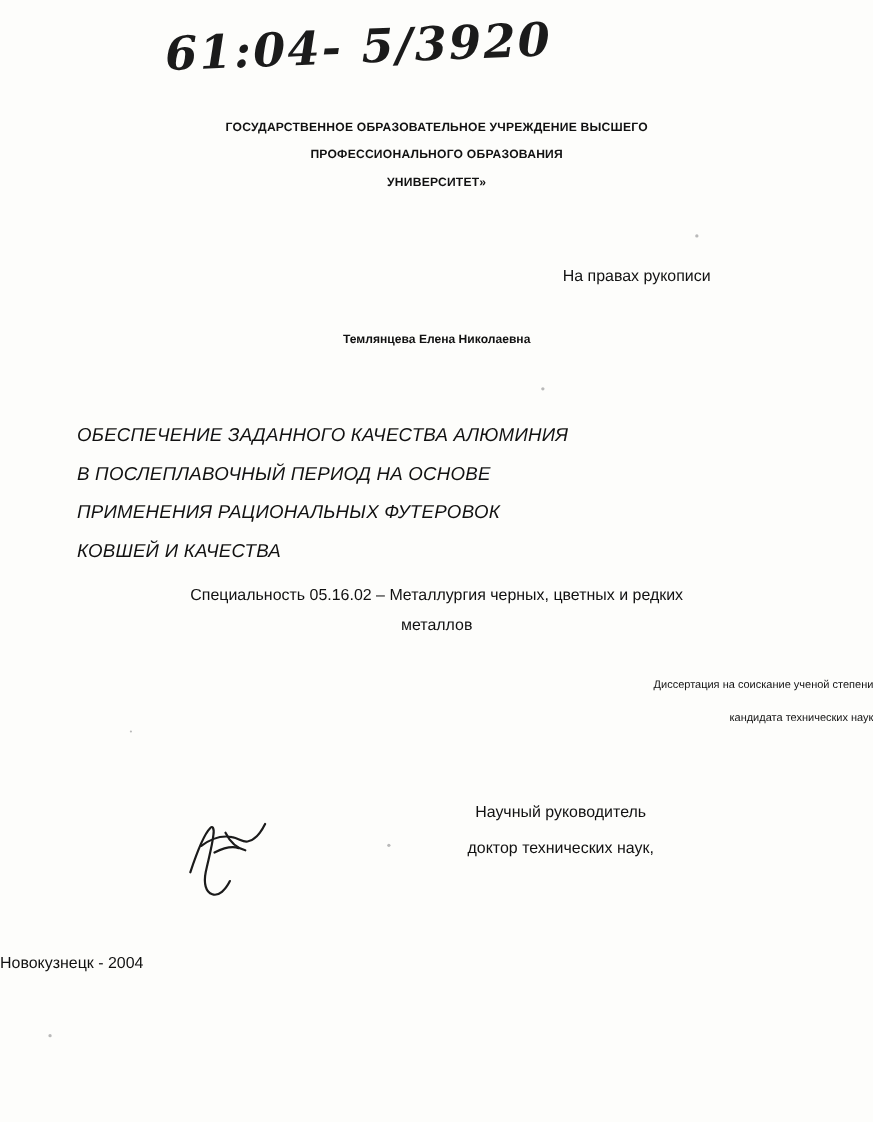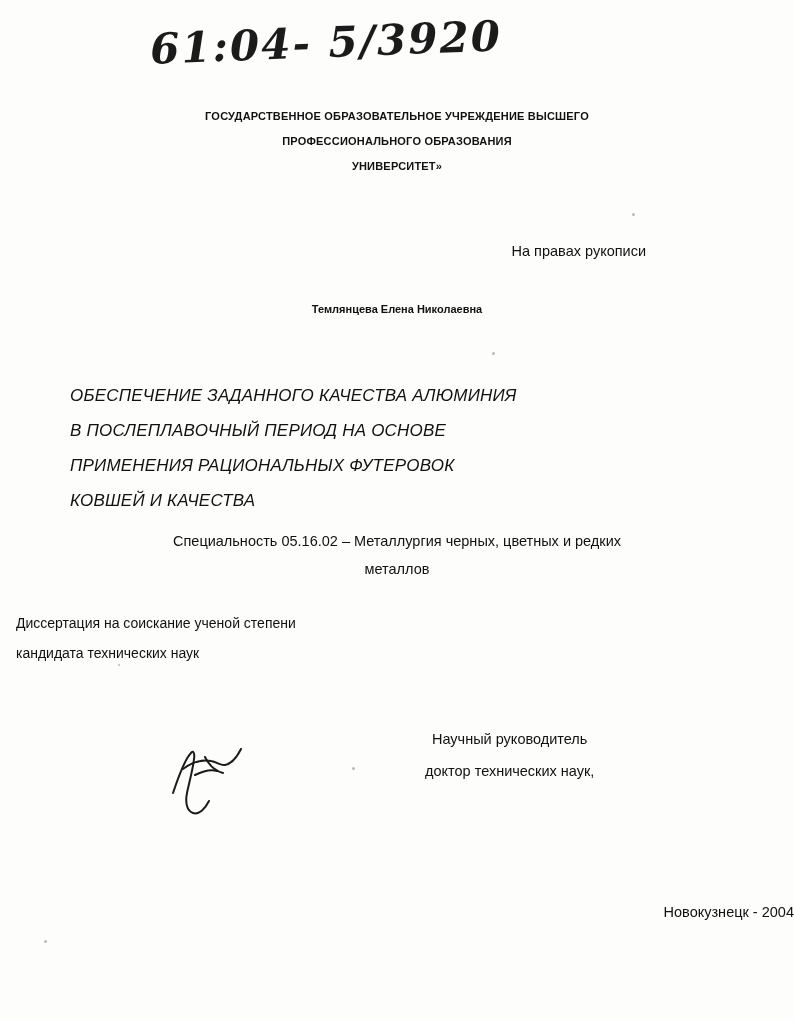--- a/index.html
+++ b/index.html
@@ -92,22 +92,22 @@
     font-size: 14.5px;
     line-height: 28px;
   }
   .specialty div { padding: 0 110px; }
 
   .degree {
     position: absolute;
     top: 608px;
     left: 16px;
     right: 0;
-    text-align: left;
-    font-size: 14px;
+    text-align: right;
+    font-size: 10px;
     line-height: 30px;
   }
 
   .supervisor {
     position: absolute;
     top: 723px;
     left: 425px;
     font-size: 14.5px;
     line-height: 32px;
     text-align: center;
@@ -116,24 +116,24 @@
   .signature {
     position: absolute;
     top: 735px;
     left: 165px;
     width: 90px;
     height: 85px;
   }
 
   .city-year {
     position: absolute;
-    top: 904px;
-    left: 0;
-    right: 0;
-    text-align: right;
+    top: 868px;
+    left: 0;
+    right: 0;
+    text-align: left;
     font-size: 14.5px;
   }
 
   
   .speck {
     position: absolute;
     background: #b9b9b9;
     border-radius: 50%;
   }
   .s1 { width: 3px; height: 3px; top: 213px; left: 632px; }

